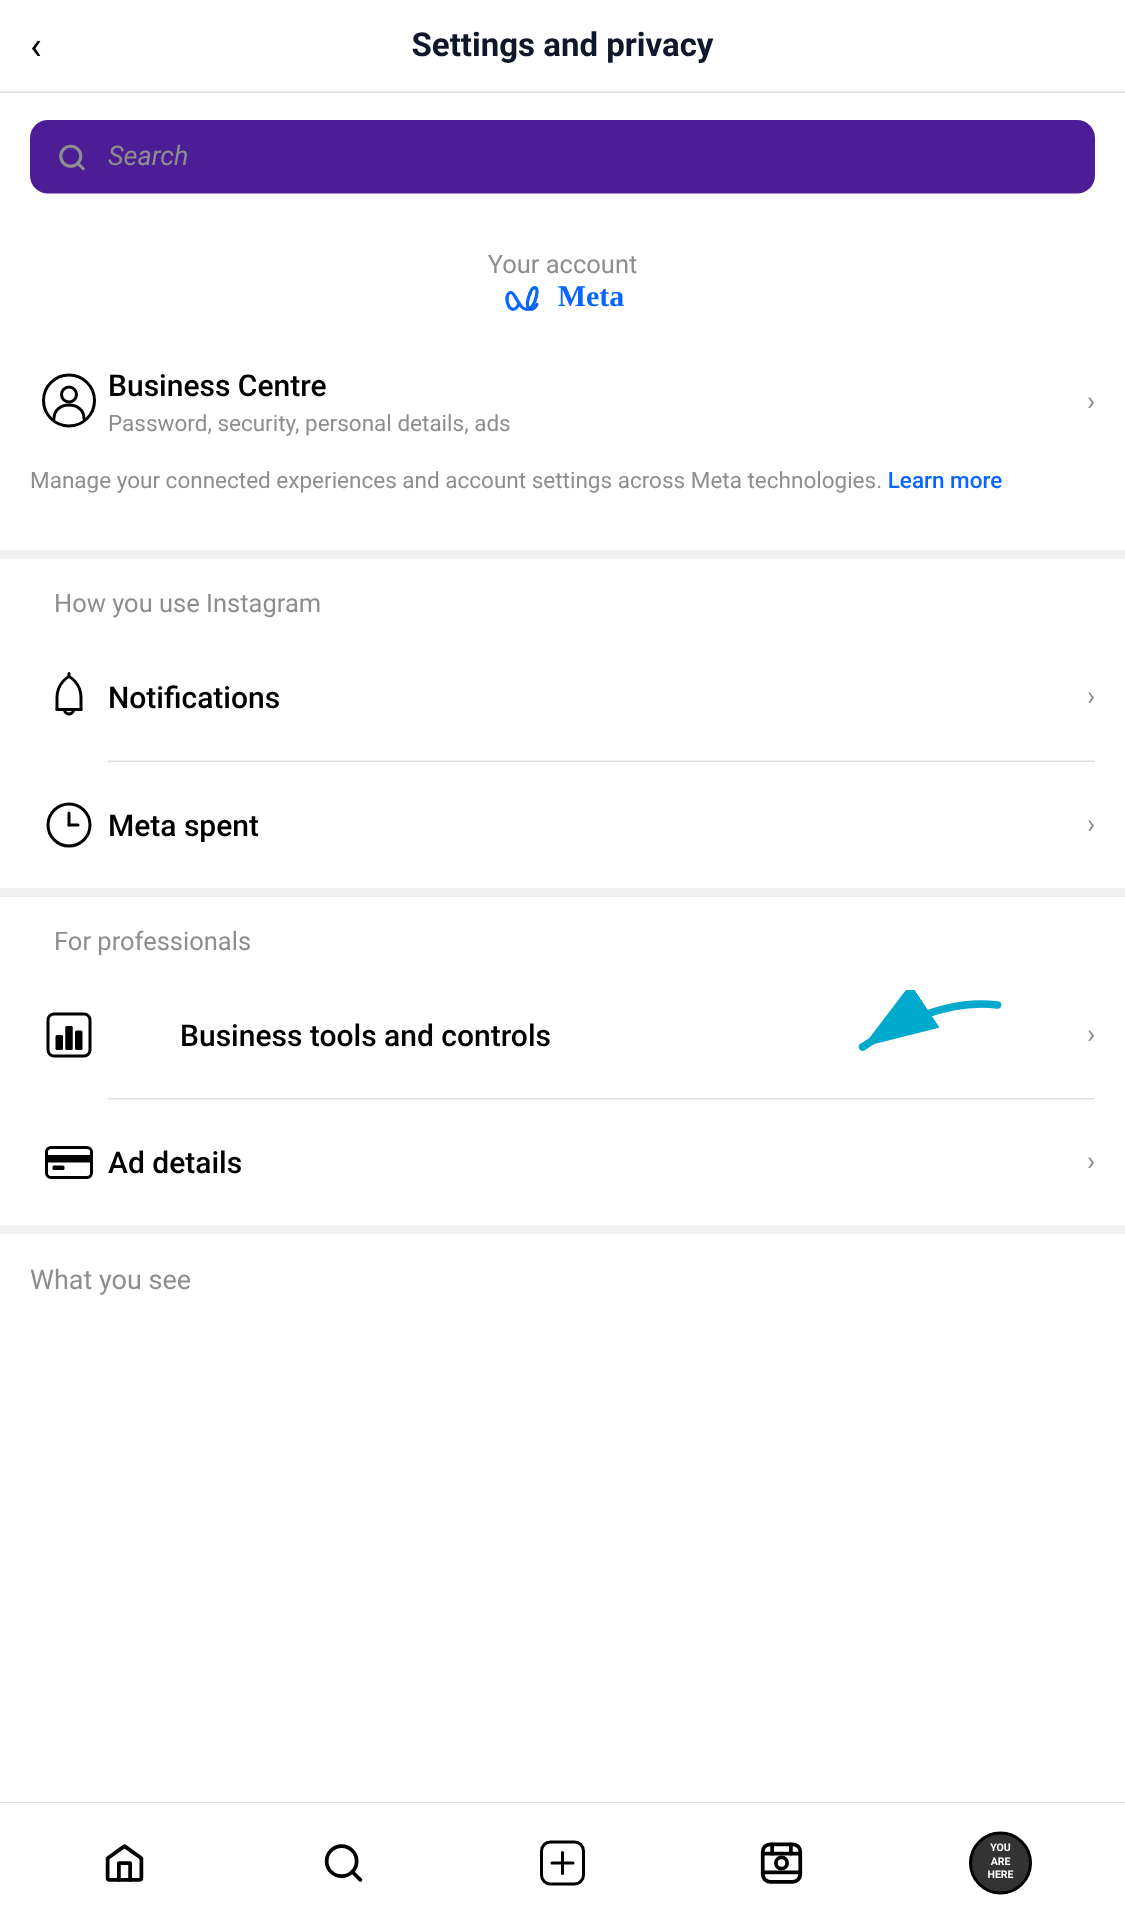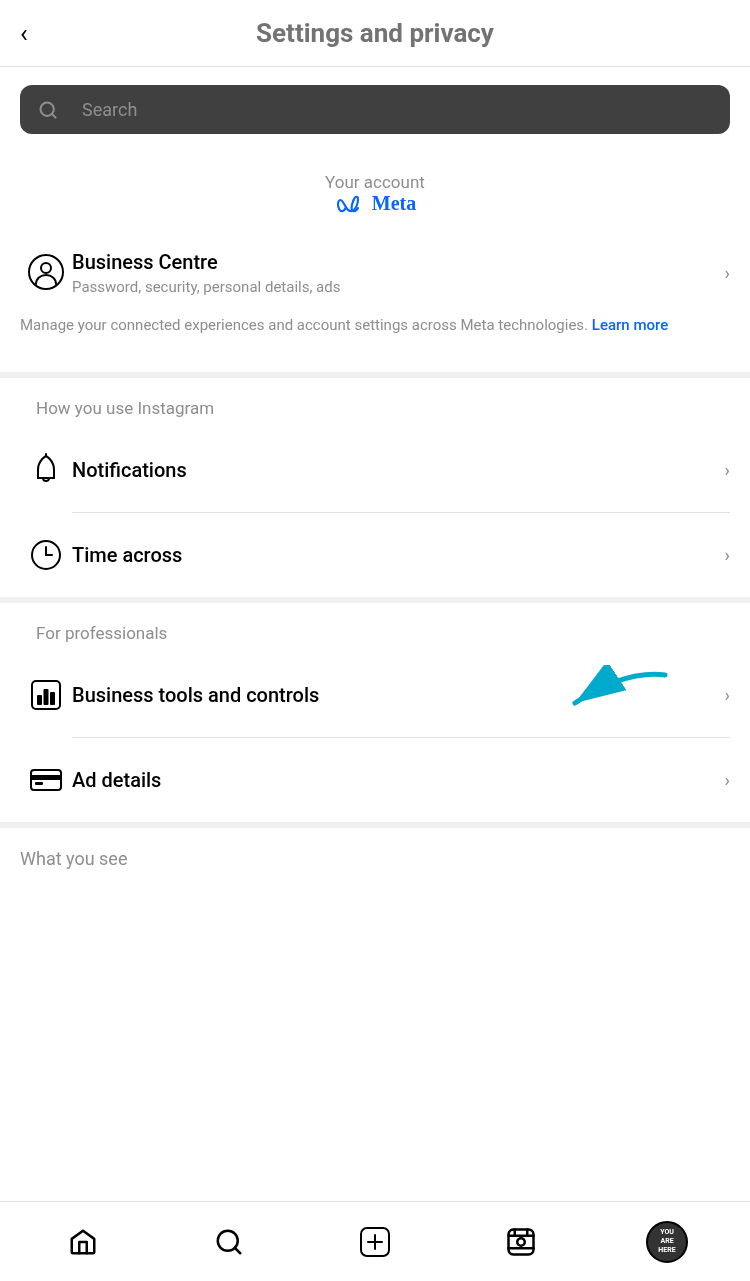--- a/index.html
+++ b/index.html
@@ -23,37 +23,38 @@
       position: relative;
     }
     .header-back {
       position: absolute;
       left: 20px;
       font-size: 26px;
       color: #000;
       cursor: pointer;
     }
     .header-title {
-      font-size: 26px;
+      font-size: 22px;
       font-weight: 700;
-      color: #737373;
+      color: #0f172a;
     }
 
     
     .search-container {
       padding: 18px 20px;
       background: #fff;
     }
     .search-bar {
       display: flex;
       align-items: center;
-      background: #404040;
+      background: #4c1d95;
       border-radius: 12px;
       padding: 14px 18px;
-      gap: 24px;
+      gap: 14px;
+      font-style: italic;
     }
     .search-icon-svg {
       color: #8e8e8e;
       font-size: 18px;
     }
     .search-placeholder {
       font-size: 18px;
       color: #8e8e8e;
     }
 
@@ -287,35 +288,35 @@
 
       <div class="list-item">
         <div class="list-item-icon">
           <svg width="36" height="36" viewBox="0 0 36 36" fill="none">
             <circle cx="18" cy="18" r="14" stroke="#000" stroke-width="2"></circle>
             <line x1="18" y1="10" x2="18" y2="18" stroke="#000" stroke-width="2" stroke-linecap="round"></line>
             <line x1="18" y1="18" x2="24" y2="18" stroke="#000" stroke-width="2" stroke-linecap="round"></line>
           </svg>
         </div>
         <div class="list-item-content">
-          <div class="list-item-title">Time across</div>
+          <div class="list-item-title">Meta spent</div>
         </div>
         <span class="list-item-chevron">›</span>
       </div>
 
     </div>
   </div>
 
   <div class="divider"></div>
 
   <div class="section-container">
     <div class="section-header">For professionals</div>
     <div class="section-items" style="position:relative;">
 
-      <div class="list-item" style="position:relative;">
+      <div class="list-item" style="position:relative;gap:48px;">
         <div class="list-item-icon">
           <svg width="36" height="36" viewBox="0 0 36 36" fill="none">
             <rect x="4" y="4" width="28" height="28" rx="4" stroke="#000" stroke-width="2"></rect>
             <rect x="9" y="18" width="5" height="10" fill="#000" rx="1"></rect>
             <rect x="15.5" y="12" width="5" height="16" fill="#000" rx="1"></rect>
             <rect x="22" y="15" width="5" height="13" fill="#000" rx="1"></rect>
           </svg>
         </div>
         <div class="list-item-content">
           <div class="list-item-title">Business tools and controls</div>

